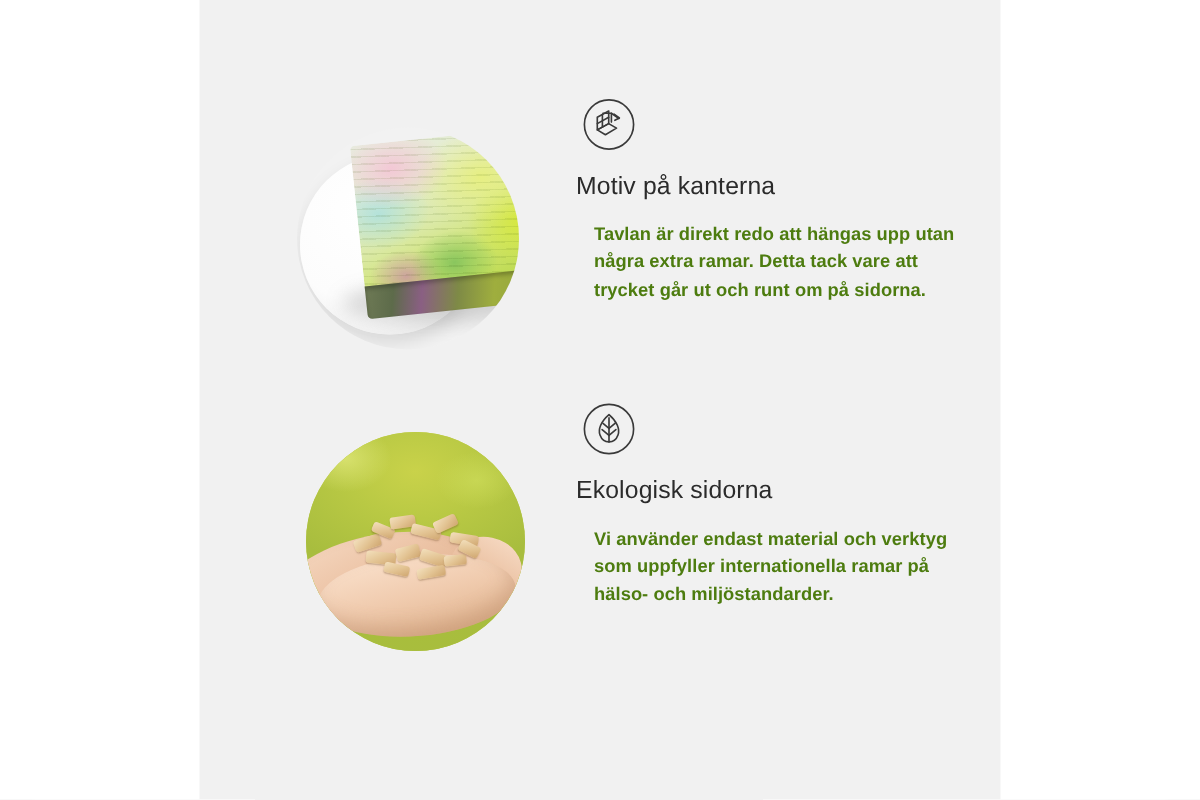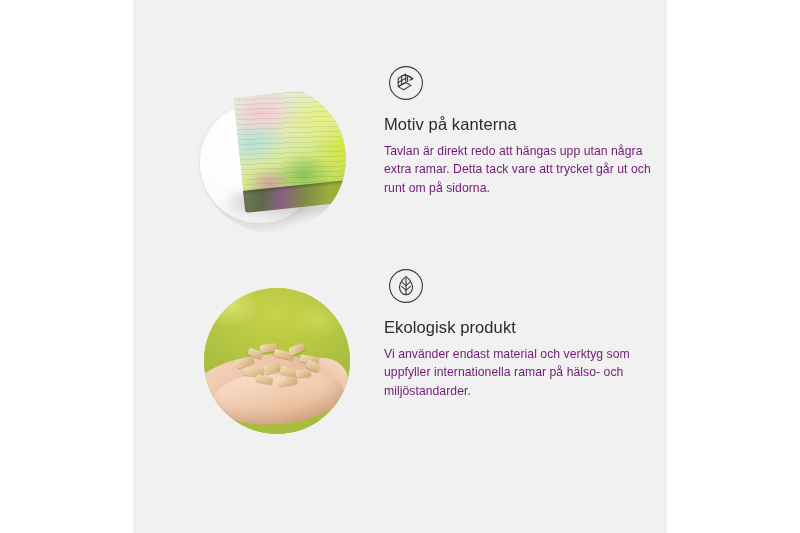--- a/index.html
+++ b/index.html
@@ -212,24 +212,24 @@
 
   .feature-title {
     margin: 0 0 7px 0;
     font-size: 16.5px;
     font-weight: 400;
     color: #2b2b2b;
     letter-spacing: 0.1px;
     line-height: 1.2;
   }
   .feature-desc {
-    margin: 0;
+    margin: 12px;
     font-size: 12.2px;
-    font-weight: 400;
-    color: #701a75;
+    font-weight: 700;
+    color: #4d7c0f;
     line-height: 1.52;
     letter-spacing: 0.05px;
   }
 </style>
 </head>
 <body>
 
 <div class="page">
 
   <div class="panel">
@@ -296,19 +296,19 @@
           <path d="M21 11.4 C26.4 16.0 28.4 21.2 27.0 25.0 C25.9 28.0 23.6 29.6 21 29.6 C18.4 29.6 16.1 28.0 15.0 25.0 C13.6 21.2 15.6 16.0 21 11.4 Z"></path>
           <path d="M21 13.6 L21 29.6"></path>
           <path d="M21 20.6 L17.0 17.2"></path>
           <path d="M21 20.6 L25.0 17.2"></path>
           <path d="M21 25.2 L16.4 21.4"></path>
           <path d="M21 25.2 L25.6 21.4"></path>
         </svg>
       </div>
 
       <div class="text-block tb-2">
-        <h3 class="feature-title">Ekologisk produkt</h3>
+        <h3 class="feature-title">Ekologisk sidorna</h3>
         <p class="feature-desc">Vi använder endast material och verktyg som uppfyller internationella ramar på hälso- och miljöstandarder.</p>
       </div>
     </div>
 
   </div>
 </div>
 
 </body></html>

